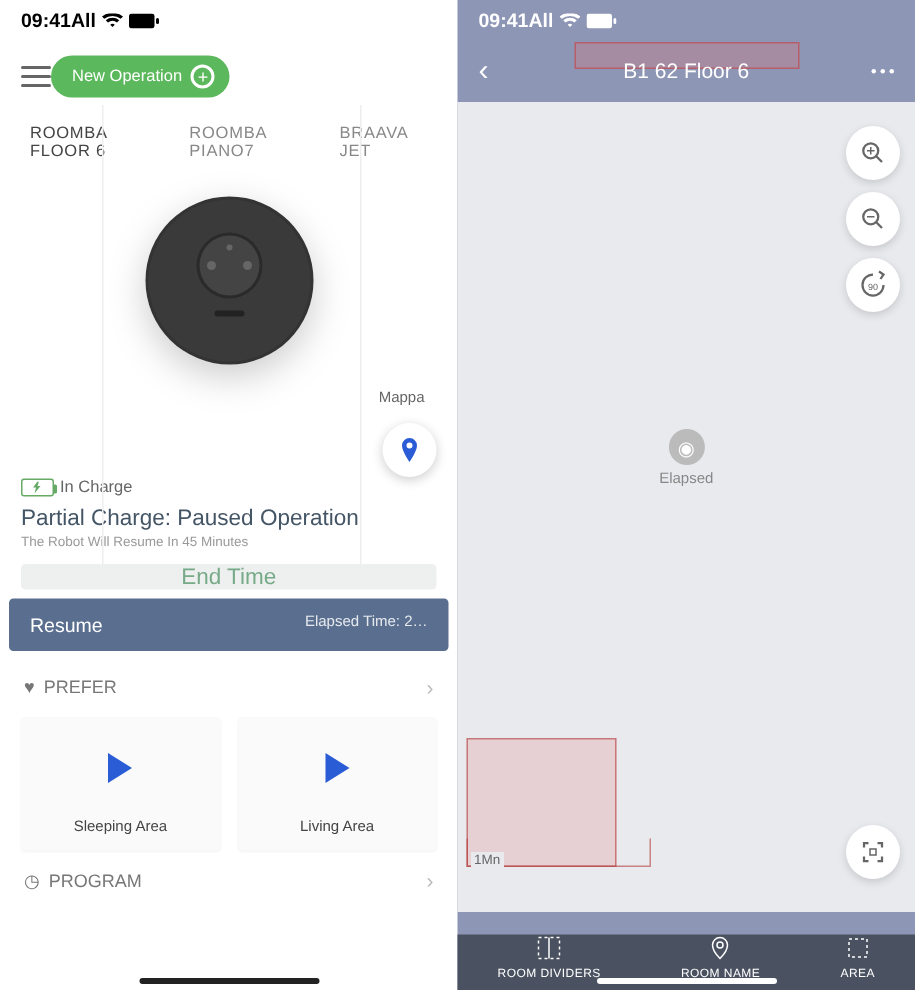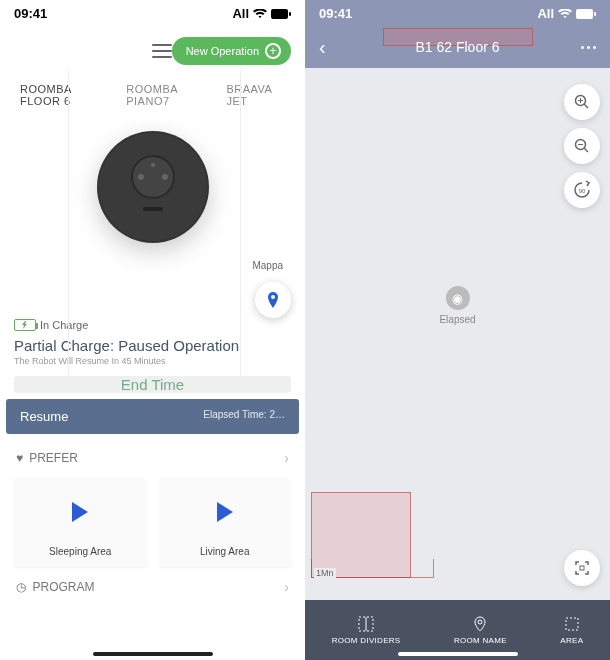--- a/index.html
+++ b/index.html
@@ -1,22 +1,22 @@
 <!DOCTYPE html>
 <html><head>
 <meta charset="utf-8">
 <style>
 *{margin:0;padding:0;box-sizing:border-box;font-family:-apple-system,Helvetica,Arial,sans-serif}
 body{width:610px;height:660px;display:flex;background:#fff;overflow:hidden}
 .pane{position:relative;width:305px;height:660px}
 
 .l{background:#fff}
-.sbar{display:flex;justify-content:space-between;align-items:center;padding:6px 14px;font-size:13px;font-weight:600}
+.sbar{display:flex;align-items:center;padding:6px 14px;font-size:13px;font-weight:600}
 .sr{display:flex;align-items:center;gap:4px}
-.hdr{display:flex;justify-content:flex-end;align-items:center;padding:10px 14px}
+.hdr{display:flex;justify-content:flex-start;align-items:center;padding:10px 14px}
 .ham{width:20px;height:14px;display:flex;flex-direction:column;justify-content:space-between}
 .ham div{height:2px;background:#666;border-radius:1px}
 .newop{background:#5cb85c;color:#fff;border-radius:16px;padding:6px 10px 6px 14px;display:flex;align-items:center;gap:6px;font-size:11px}
 .newop .plus{width:16px;height:16px;border-radius:50%;border:2px solid #fff;display:flex;align-items:center;justify-content:center;font-size:12px;line-height:1}
 .tabs{display:flex;gap:18px;padding:0 20px;font-size:11px;color:#888;margin-top:8px;letter-spacing:.5px}
 .tab.active{color:#444}
 .robot{display:flex;justify-content:center;margin-top:20px;position:relative;height:160px}
 .robot svg{filter:drop-shadow(0 8px 12px rgba(0,0,0,.2))}
 .mapline{position:absolute;right:22px;top:260px;font-size:10px;color:#666}
 .pin{position:absolute;right:14px;top:282px;width:36px;height:36px;border-radius:50%;background:#fff;box-shadow:0 2px 8px rgba(0,0,0,.2);display:flex;align-items:center;justify-content:center}
@@ -47,21 +47,21 @@
 .dots div{width:3px;height:3px;border-radius:50%;background:#fff}
 .maparea{position:absolute;top:68px;bottom:52px;left:0;right:0;background:#e9eaee}
 .fab{position:absolute;right:10px;width:36px;height:36px;border-radius:50%;background:#fff;box-shadow:0 2px 6px rgba(0,0,0,.15);display:flex;align-items:center;justify-content:center;color:#666;font-size:14px}
 .fab.z1{top:16px}.fab.z2{top:60px}.fab.z3{top:104px;font-size:9px}
 .lounge{position:absolute;top:218px;left:50%;transform:translateX(-50%);text-align:center;font-size:10px;color:#888}
 .lounge .dot{width:24px;height:24px;border-radius:50%;background:#bbb;margin:0 auto 4px;display:flex;align-items:center;justify-content:center;color:#fff;font-size:13px}
 .room{position:absolute;bottom:30px;left:6px;width:100px;height:86px;background:rgba(230,160,160,.35);border:1px solid rgba(180,60,60,.6)}
 .room::before{content:'';position:absolute;left:-1px;bottom:-1px;width:121px;height:18px;border:1px solid rgba(180,60,60,.6);border-top:none}
 .room .dim{position:absolute;bottom:-1px;left:2px;font-size:9px;color:#666;background:#e9eaee;padding:0 2px}
 .fabsq{bottom:22px}
-.bottom{position:absolute;bottom:0;left:0;right:0;height:60px;background:#4a5160;display:flex;align-items:center;justify-content:space-around;color:#fff;font-size:8px;letter-spacing:.3px}
+.bottom{position:absolute;bottom:0;left:0;right:0;height:37px;background:#4a5160;display:flex;align-items:flex-start;justify-content:space-around;color:#fff;font-size:8px;letter-spacing:.3px}
 .bitem{display:flex;flex-direction:column;align-items:center;gap:3px}
 .bitem svg{width:18px;height:18px}
 .r .homebar{background:#fff;bottom:4px}
 </style>
 </head>
 <body>
 
 <div class="pane l">
   <div class="sbar">
     <span>09:41</span>

